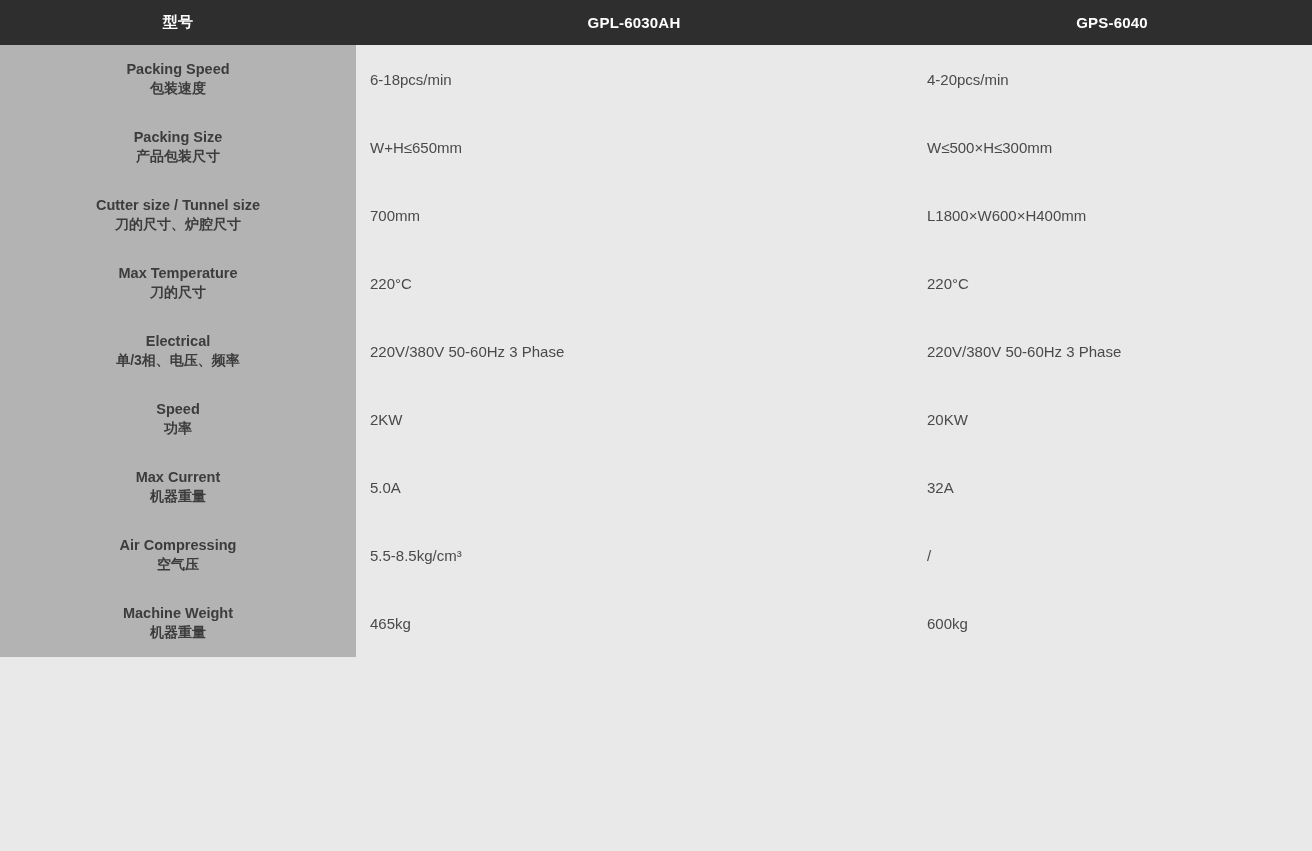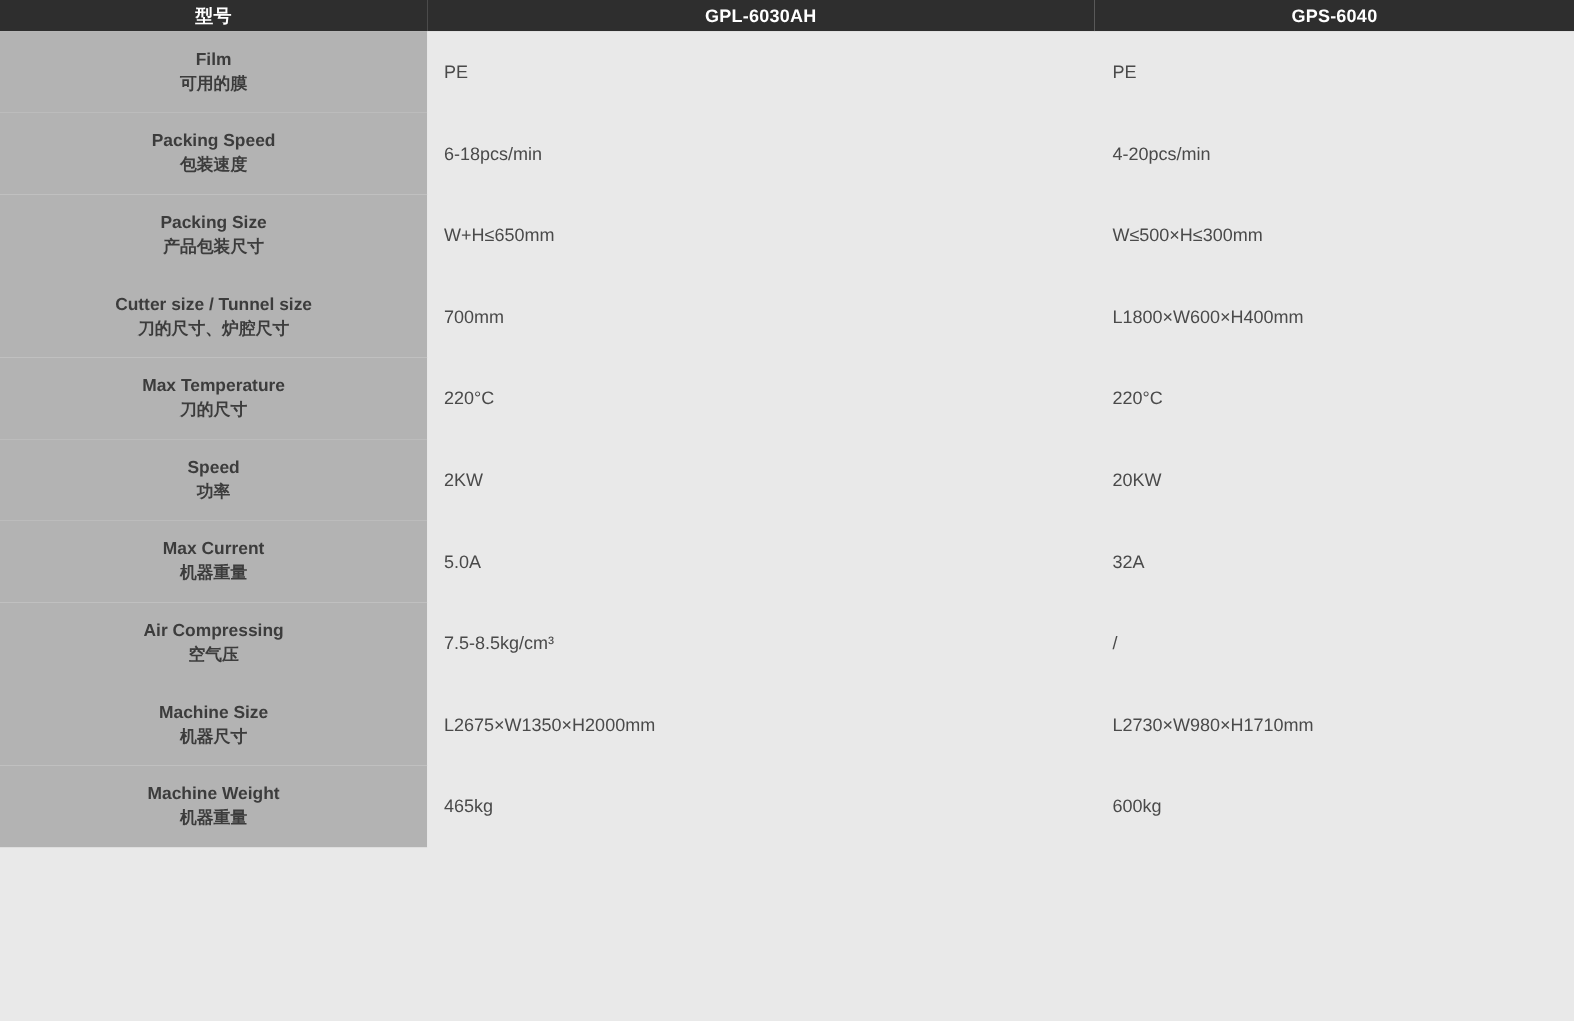--- a/index.html
+++ b/index.html
@@ -20,21 +20,21 @@
   }
   .spec-table col.c-label { width: 356px; }
   .spec-table col.c-v1 { width: 556px; }
   .spec-table col.c-v2 { width: 400px; }
 
   thead th {
     background: #2e2e2e;
     color: #ffffff;
     font-size: 15px;
     font-weight: bold;
-    height: 26px;
+    height: 45px;
     padding: 0;
     text-align: center;
     vertical-align: middle;
     letter-spacing: 0.2px;
   }
 
   tbody td {
     padding: 0;
     vertical-align: middle;
     height: 68px;
@@ -75,28 +75,20 @@
   <thead>
     <tr>
       <th>型号</th>
       <th>GPL-6030AH</th>
       <th>GPS-6040</th>
     </tr>
   </thead>
   <tbody>
     <tr>
       <td class="label-cell">
-        <span>Film</span>
-        <span class="cn">可用的膜</span>
-      </td>
-      <td class="value-cell">PE</td>
-      <td class="value-cell v2">PE</td>
-    </tr>
-    <tr>
-      <td class="label-cell">
         <span>Packing Speed</span>
         <span class="cn">包装速度</span>
       </td>
       <td class="value-cell">6-18pcs/min</td>
       <td class="value-cell v2">4-20pcs/min</td>
     </tr>
     <tr>
       <td class="label-cell">
         <span>Packing Size</span>
         <span class="cn">产品包装尺寸</span>
@@ -115,49 +107,49 @@
     <tr>
       <td class="label-cell">
         <span>Max Temperature</span>
         <span class="cn">刀的尺寸</span>
       </td>
       <td class="value-cell">220°C</td>
       <td class="value-cell v2">220°C</td>
     </tr>
     <tr>
       <td class="label-cell">
+        <span>Electrical</span>
+        <span class="cn">单/3相、电压、频率</span>
+      </td>
+      <td class="value-cell">220V/380V 50-60Hz 3 Phase</td>
+      <td class="value-cell v2">220V/380V 50-60Hz 3 Phase</td>
+    </tr>
+    <tr>
+      <td class="label-cell">
         <span>Speed</span>
         <span class="cn">功率</span>
       </td>
       <td class="value-cell">2KW</td>
       <td class="value-cell v2">20KW</td>
     </tr>
     <tr>
       <td class="label-cell">
         <span>Max Current</span>
         <span class="cn">机器重量</span>
       </td>
       <td class="value-cell">5.0A</td>
       <td class="value-cell v2">32A</td>
     </tr>
     <tr>
       <td class="label-cell">
         <span>Air Compressing</span>
         <span class="cn">空气压</span>
       </td>
-      <td class="value-cell">7.5-8.5kg/cm³</td>
+      <td class="value-cell">5.5-8.5kg/cm³</td>
       <td class="value-cell v2">/</td>
-    </tr>
-    <tr>
-      <td class="label-cell">
-        <span>Machine Size</span>
-        <span class="cn">机器尺寸</span>
-      </td>
-      <td class="value-cell">L2675×W1350×H2000mm</td>
-      <td class="value-cell v2">L2730×W980×H1710mm</td>
     </tr>
     <tr>
       <td class="label-cell">
         <span>Machine Weight</span>
         <span class="cn">机器重量</span>
       </td>
       <td class="value-cell">465kg</td>
       <td class="value-cell v2">600kg</td>
     </tr>
   </tbody>

